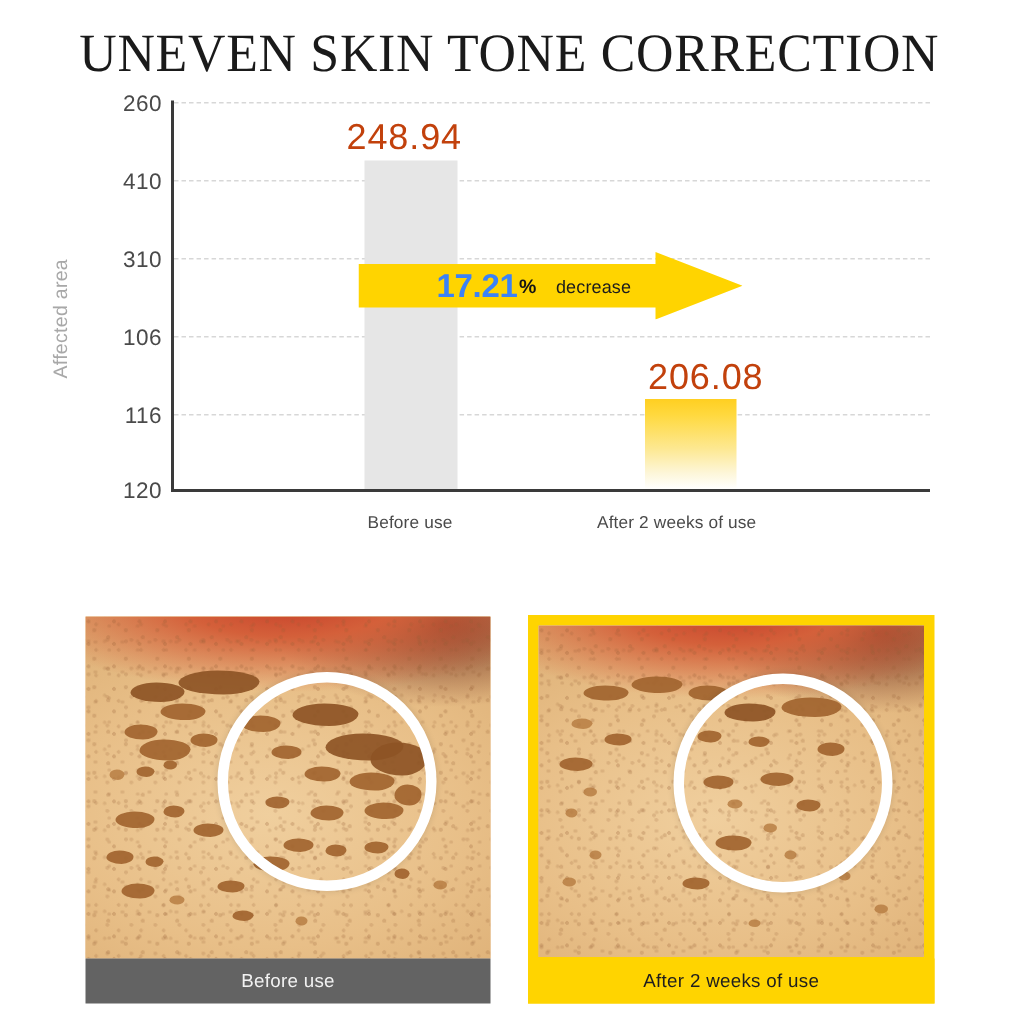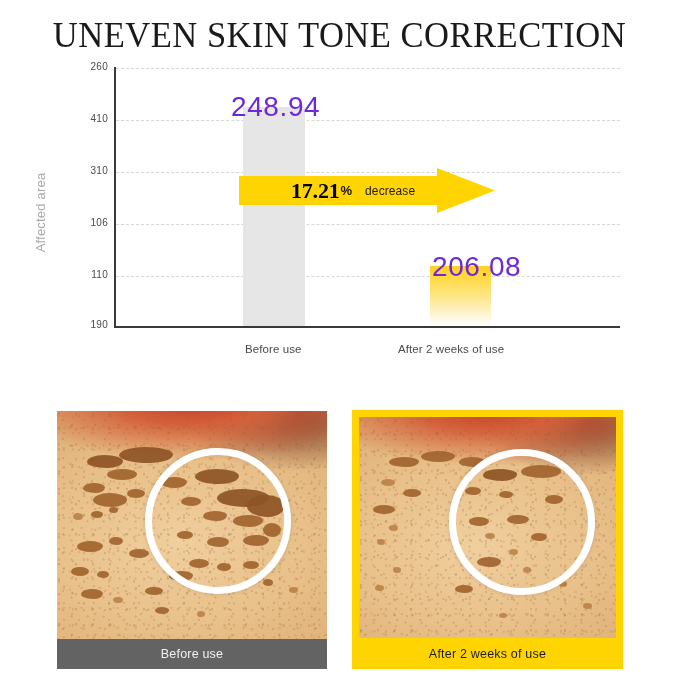--- a/index.html
+++ b/index.html
@@ -64,21 +64,21 @@
     left: 116px;
     width: 504px;
     height: 0;
     border-top: 1px dashed #d7d7d7;
   }
   .ytick {
     position: absolute;
     right: 0;
     width: 30px;
     text-align: right;
-    font-size: 10px;
+    font-size: 15px;
     color: #4a4a4a;
     letter-spacing: 0.3px;
   }
   .ytick-wrap {
     position: absolute;
     left: 78px;
     width: 30px;
   }
 
   
@@ -94,26 +94,25 @@
     position: absolute;
     left: 430px;
     top: 211px;
     width: 61px;
     height: 60px;
     background: linear-gradient(to bottom, #ffcf21 0%, #ffd93f 18%, #fde891 55%, #fdf6d8 82%, #ffffff 100%);
   }
 
   .value-label {
     position: absolute;
-    font-size: 28px;
+    font-size: 24px;
     font-weight: 400;
-    color: #6d28d9;
+    color: #c2410c;
     letter-spacing: 0.6px;
     white-space: nowrap;
-    margin-top: 13px;
   }
   .value-before { left: 231px; top: 23px; }
   .value-after  { left: 432px; top: 183px; }
 
   .xtick {
     position: absolute;
     top: 288px;
     font-size: 11.5px;
     color: #4a4a4a;
     white-space: nowrap;
@@ -133,23 +132,22 @@
     position: absolute;
     left: 52px; top: 0;
     height: 45px;
     display: flex;
     align-items: center;
     white-space: nowrap;
   }
   .arrow-pct-num {
     font-size: 22px;
     font-weight: bold;
-    color: #000000;
+    color: #3b82f6;
     letter-spacing: -0.2px;
-    font-family: Liberation Serif, serif;
   }
   .arrow-pct-sym {
     font-size: 13px;
     font-weight: bold;
     color: #141414;
     margin-left: 1px;
   }
   .arrow-word {
     font-size: 12px;
     color: #1c1c1c;
@@ -257,24 +255,24 @@
     <div class="ytick-wrap" style="top:58px">
         <div class="ytick">410</div>
       </div>
     <div class="ytick-wrap" style="top:110px">
         <div class="ytick">310</div>
       </div>
     <div class="ytick-wrap" style="top:162px">
         <div class="ytick">106</div>
       </div>
     <div class="ytick-wrap" style="top:214px">
-        <div class="ytick">110</div>
+        <div class="ytick">116</div>
       </div>
     <div class="ytick-wrap" style="top:264px">
-        <div class="ytick">190</div>
+        <div class="ytick">120</div>
       </div>
 
     <div class="bar-gray"></div>
     <div class="bar-yellow"></div>
 
     <div class="value-label value-before">248.94</div>
     <div class="value-label value-after">206.08</div>
 
     <div class="xtick xtick-before">Before use</div>
     <div class="xtick xtick-after">After 2 weeks of use</div>

